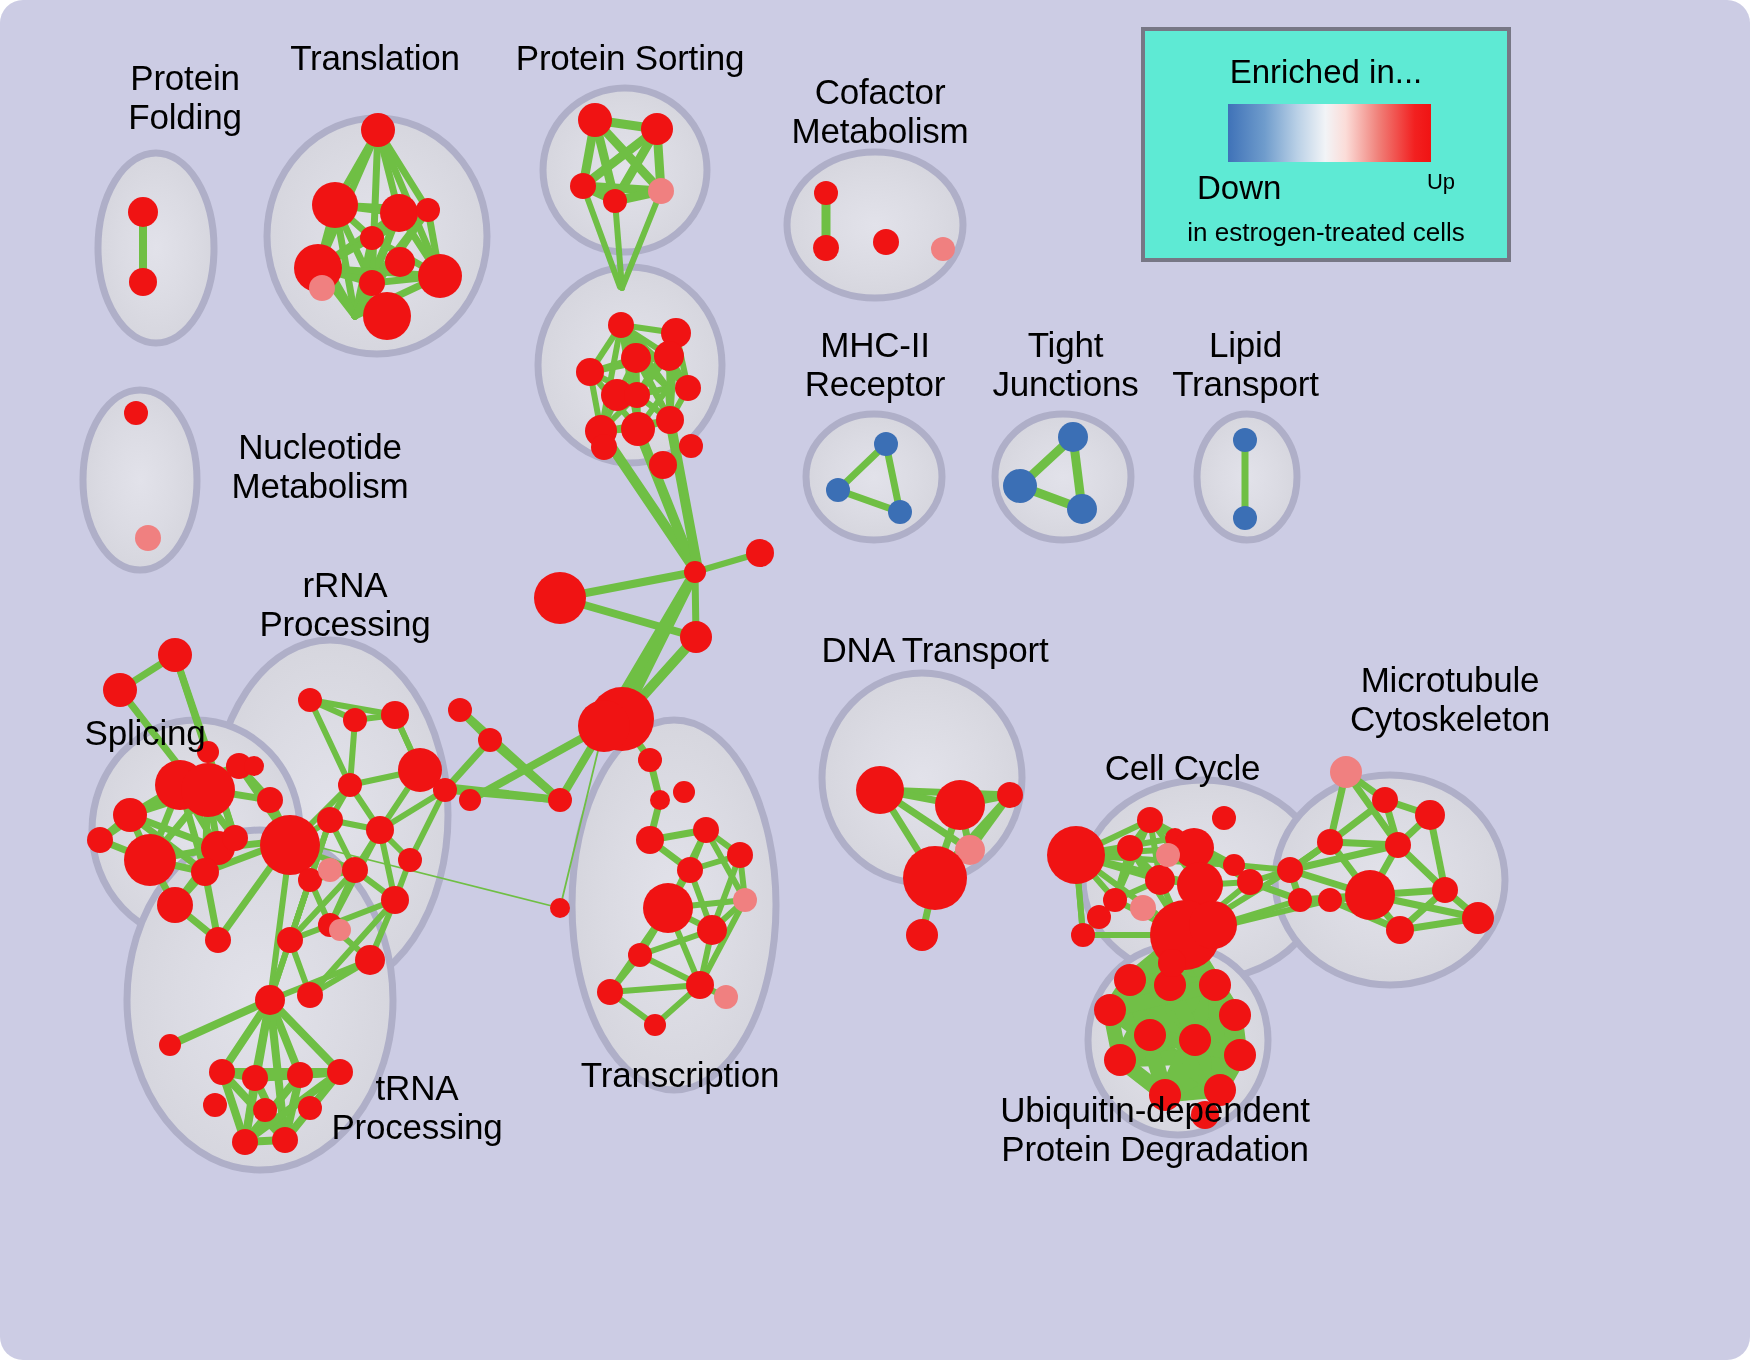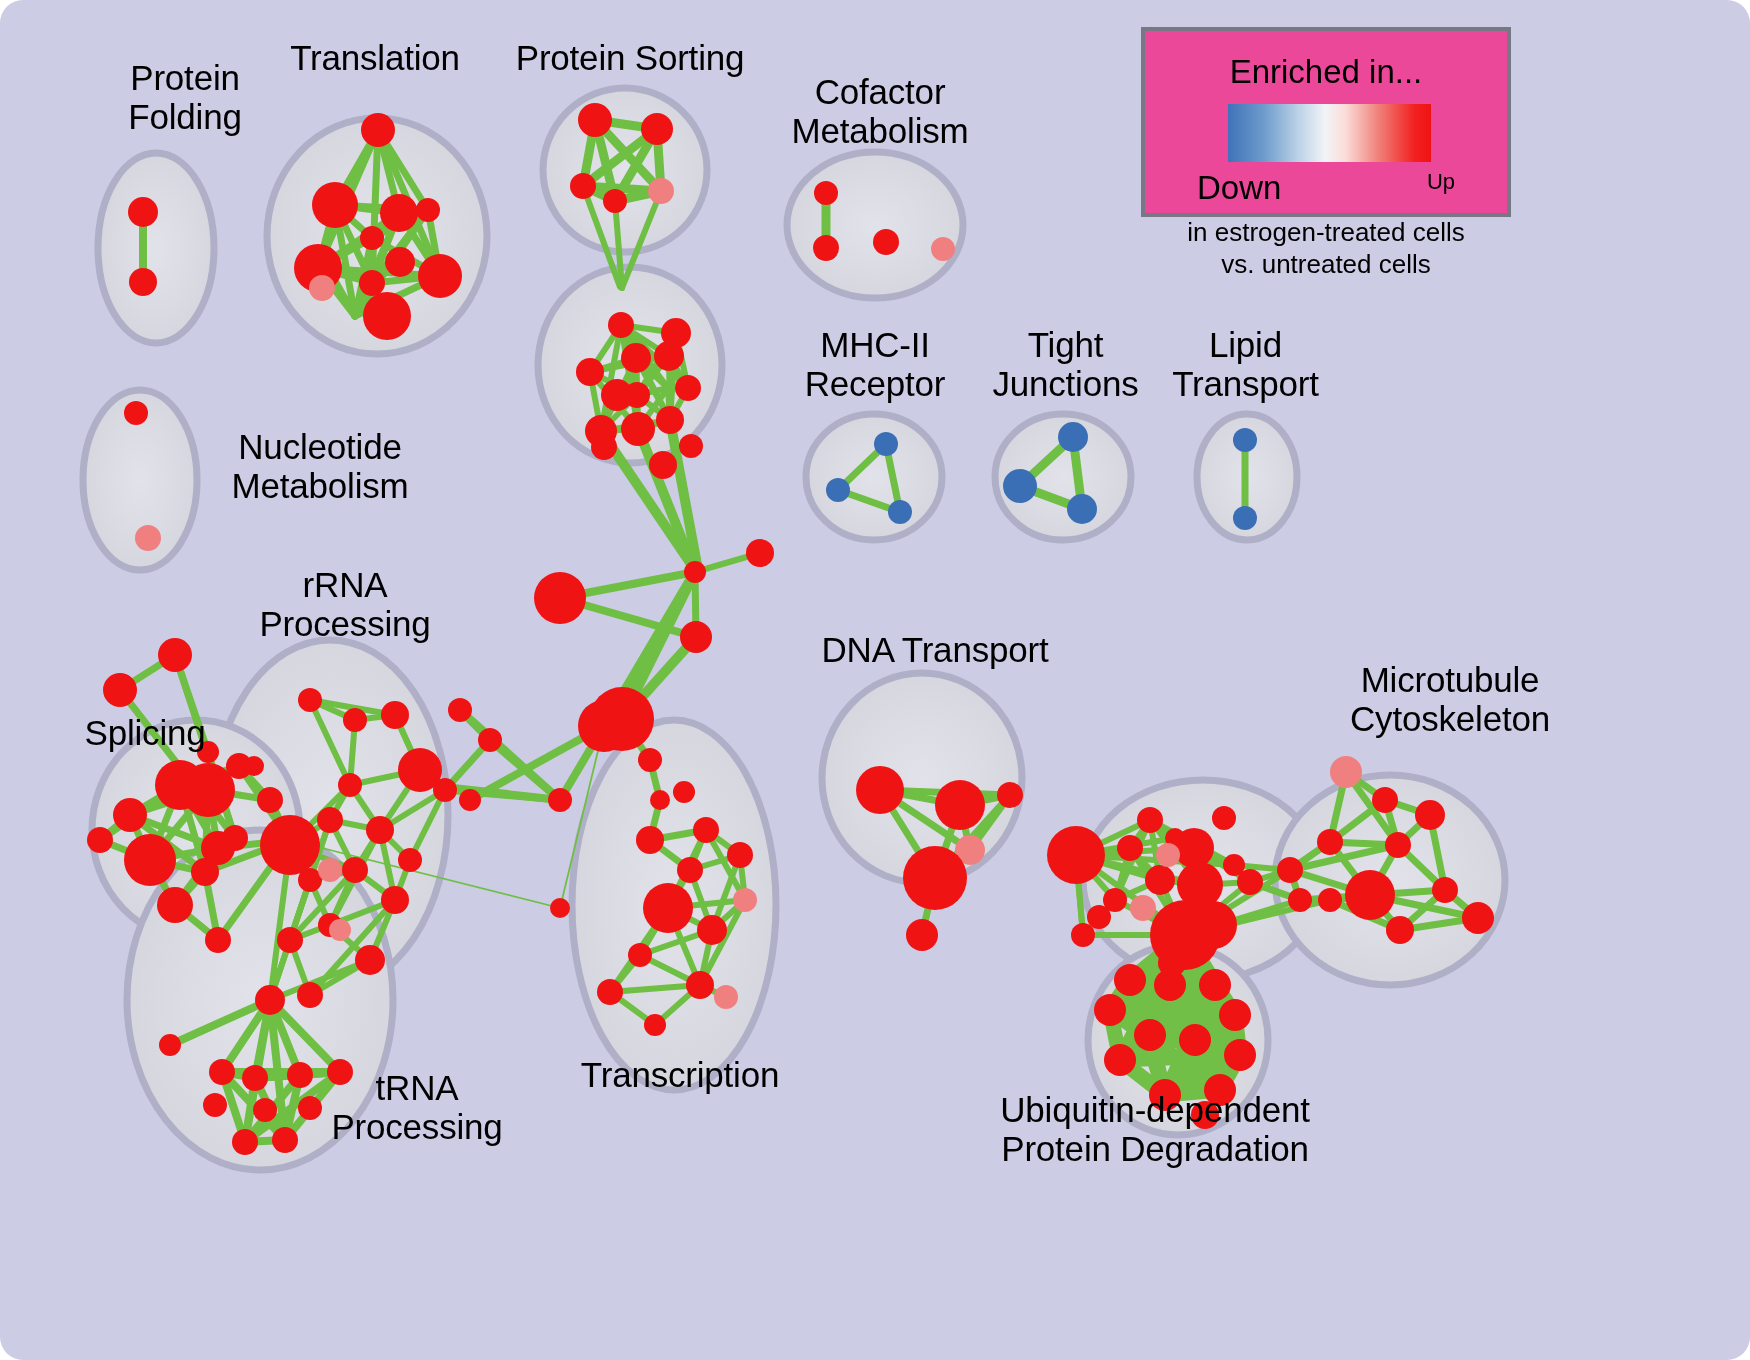--- a/index.html
+++ b/index.html
@@ -21,22 +21,22 @@
     line-height:1.12;
     font-weight:400;
     white-space:pre;
     text-align:center;
     letter-spacing:-0.2px;
   }
   
   #legend{
     position:absolute;
     left:1141px;top:27px;
-    width:370px;height:190px;
-    background:#ec4899;
+    width:370px;height:235px;
+    background:#5eead4;
     border:4px solid #777785;
     box-sizing:border-box;
   }
   #legend-title{
     position:absolute;left:0;top:22px;width:100%;
     text-align:center;font-size:33px;color:#000;
   }
   #legend-bar{
     position:absolute;left:83px;top:73px;width:203px;height:58px;
     background:linear-gradient(to right,#3f72b8 0%,#6f9ccc 18%,#b9d0e6 34%,#f2f4f7 48%,#fbdcd8 58%,#f0817a 74%,#f22020 92%,#f01313 100%);
@@ -728,30 +728,30 @@
   <div class="lbl" style="left:1128px;top:325px;width:235px;">Lipid
 Transport</div>
   <div class="lbl" style="left:175px;top:427px;width:290px;">Nucleotide
 Metabolism</div>
   <div class="lbl" style="left:230px;top:565px;width:230px;">rRNA
 Processing</div>
   <div class="lbl" style="left:50px;top:713px;width:190px;">Splicing</div>
   <div class="lbl" style="left:765px;top:630px;width:340px;">DNA Transport</div>
   <div class="lbl" style="left:1280px;top:660px;width:340px;">Microtubule
 Cytoskeleton</div>
+  <div class="lbl" style="left:1040px;top:748px;width:285px;">Cell Cycle</div>
   <div class="lbl" style="left:510px;top:1055px;width:340px;">Transcription</div>
   <div class="lbl" style="left:292px;top:1068px;width:250px;">tRNA
 Processing</div>
   <div class="lbl" style="left:935px;top:1090px;width:440px;">Ubiquitin-dependent
 Protein Degradation</div>
 
   <div id="legend">
     <div id="legend-title">Enriched in...</div>
     <div id="legend-bar"></div>
     <div id="legend-down">Down</div>
     <div id="legend-up">Up</div>
     <div id="legend-sub">
       <div>in estrogen-treated cells</div>
-      <div>vs. untreated cells</div>
     </div>
   </div>
 
 </div>
 
 </body></html>

